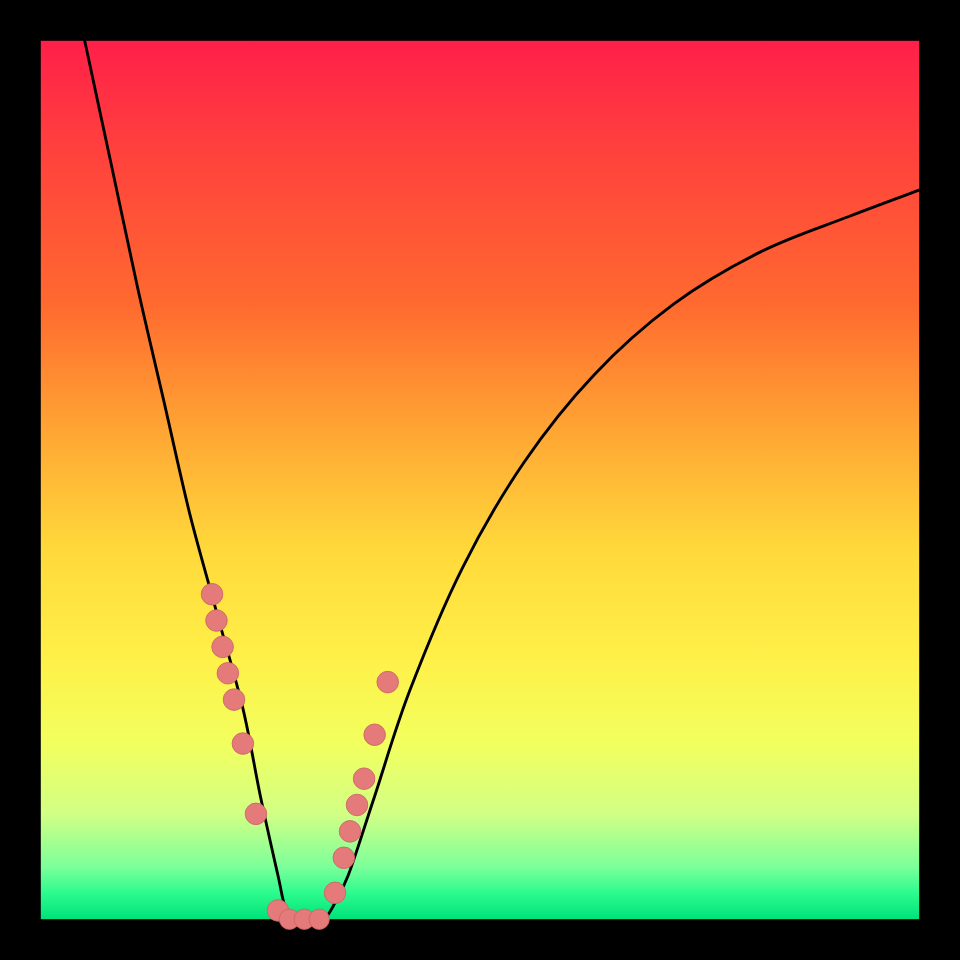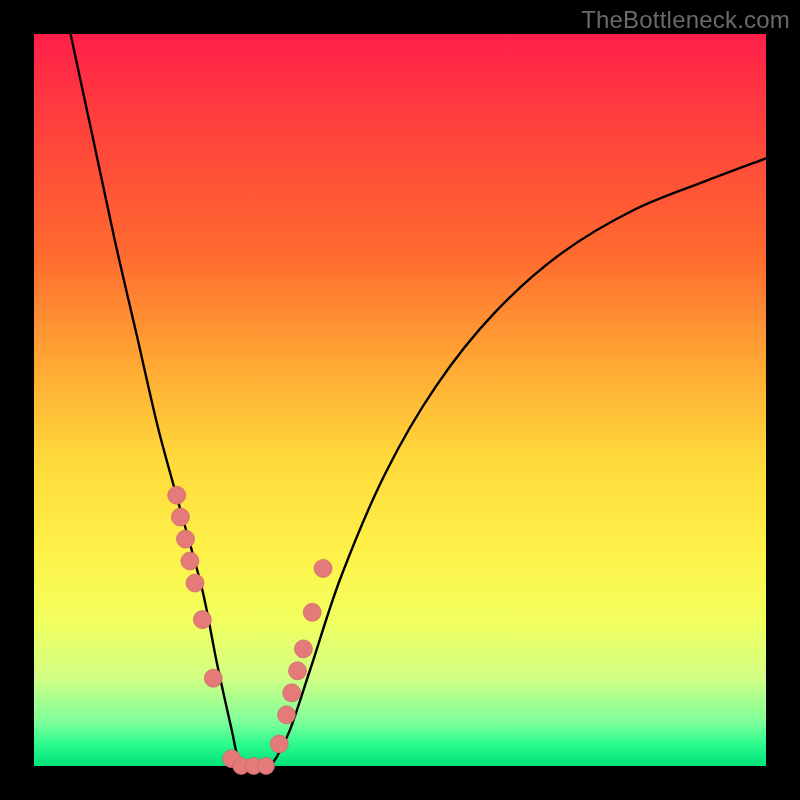--- a/index.html
+++ b/index.html
@@ -60,21 +60,20 @@
   .dot {
     fill: #e47a7a;
     stroke: #c96565;
     stroke-width: 0.7;
   }
 </style>
 </head>
 <body>
 
 <div class="frame">
-  <div class="watermark">TheBottleneck.com</div>
 
   <div class="plot-area">
     <svg class="curve" viewBox="0 0 732 732">
 
       <path id="curve-path" fill="none" stroke="#000" stroke-width="2.4" stroke-linecap="round" stroke-linejoin="round" d="M 36.6 0.0 C 40.3 17.1, 51.2 68.3, 58.6 102.5 C 65.9 136.6, 73.2 172.0, 80.5 205.0 C 87.8 237.9, 95.2 268.4, 102.5 300.1 C 109.8 331.8, 117.1 366.0, 124.4 395.3 C 131.8 424.6, 139.1 449.0, 146.4 475.8 C 153.7 502.6, 162.3 530.7, 168.4 556.3 C 174.5 581.9, 178.1 606.3, 183.0 629.5 C 187.9 652.7, 194.0 679.5, 197.6 695.4 C 201.3 711.3, 201.3 718.6, 205.0 724.7 C 208.6 730.8, 214.7 730.8, 219.6 732.0 C 224.5 733.2, 230.6 733.2, 234.2 732.0 C 237.9 730.8, 237.9 730.8, 241.6 724.7 C 245.2 718.6, 250.1 711.3, 256.2 695.4 C 262.3 679.5, 269.6 655.1, 278.2 629.5 C 286.7 603.9, 295.2 573.4, 307.4 541.7 C 319.6 510.0, 335.5 470.9, 351.4 439.2 C 367.2 407.5, 384.3 378.2, 402.6 351.4 C 420.9 324.5, 440.4 300.1, 461.2 278.2 C 481.9 256.2, 503.9 236.7, 527.0 219.6 C 550.2 202.5, 575.8 187.9, 600.2 175.7 C 624.6 163.5, 651.5 154.9, 673.4 146.4 C 695.4 137.9, 722.2 128.1, 732.0 124.4"></path>
       <g id="dots">
           <circle cx="142.7" cy="461.2" r="9" class="dot"></circle>
           <circle cx="146.4" cy="483.1" r="9" class="dot"></circle>
           <circle cx="151.5" cy="505.1" r="9" class="dot"></circle>
           <circle cx="155.9" cy="527.0" r="9" class="dot"></circle>

